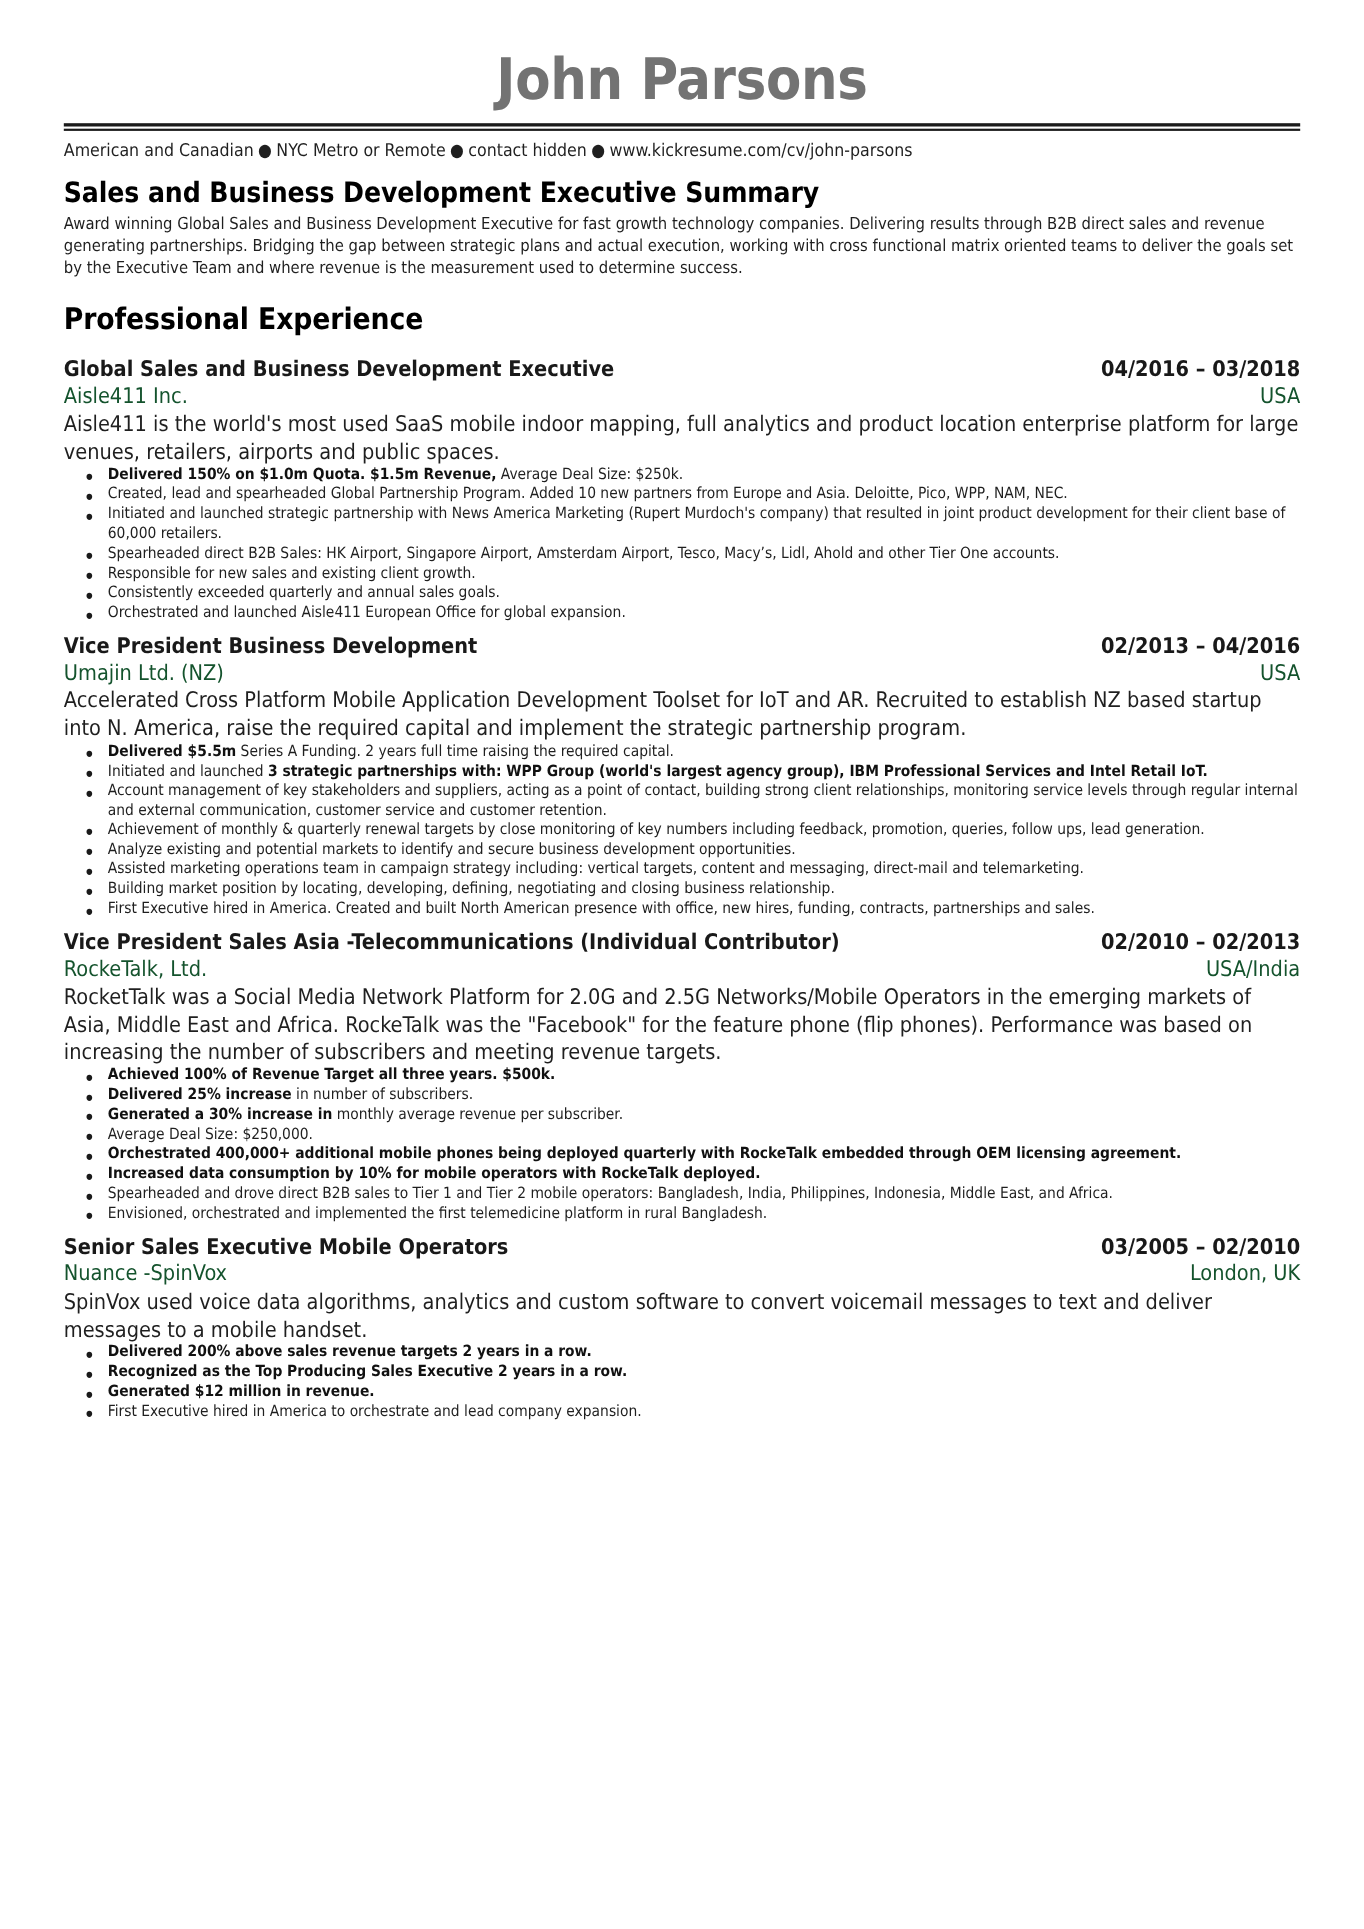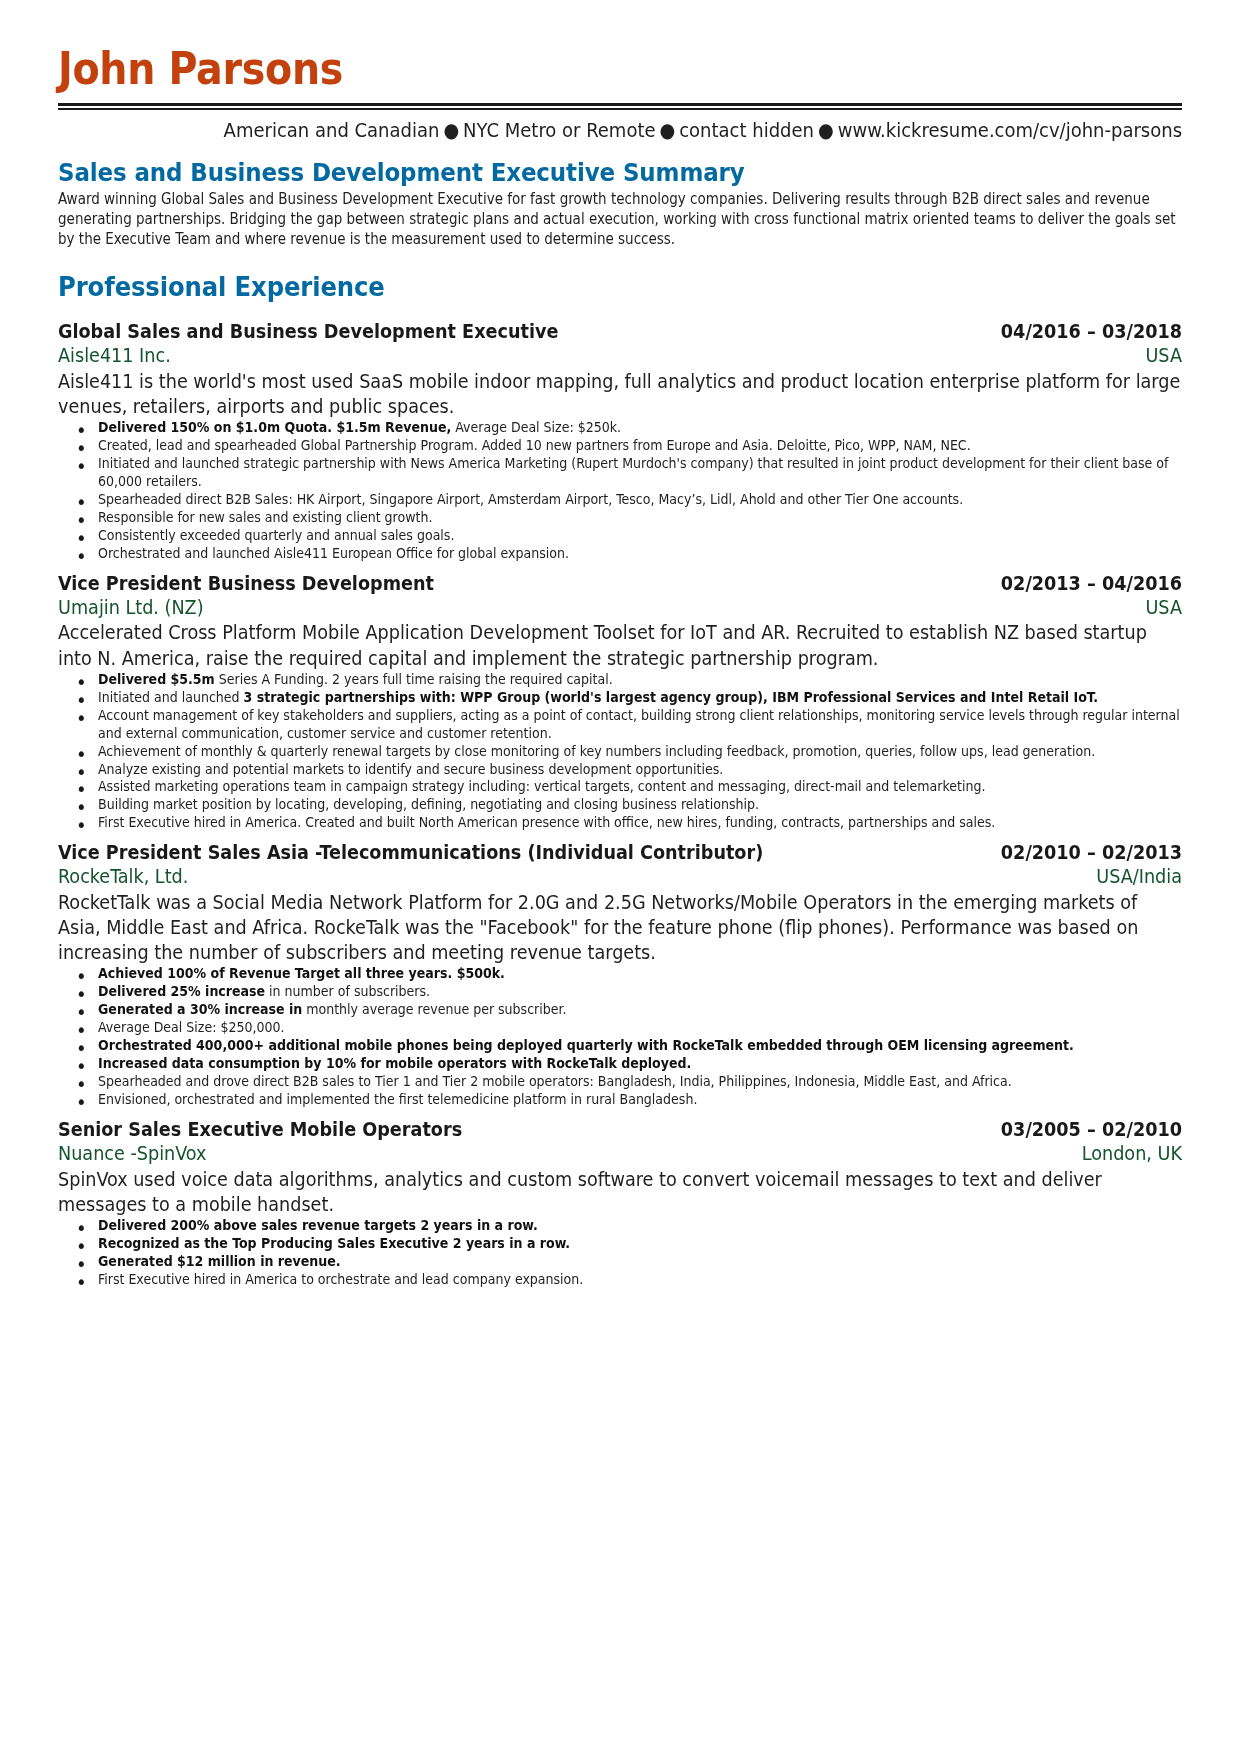--- a/index.html
+++ b/index.html
@@ -18,50 +18,51 @@
     width: 1240px;
     height: 1754px;
     box-sizing: border-box;
     padding: 36px 58px 0 58px;
     position: relative;
     overflow: hidden;
   }
 
   
   .name {
-    font-size: 44px;
+    text-align: center;
+    font-size: 52px;
     font-weight: bold;
     letter-spacing: -0.3px;
     line-height: 1.12;
     margin: 8px 0 10px 0;
-    color: #c2410c;
+    color: #737373;
   }
   .rule-double {
     border-top: 3px solid #1a1a1a;
     border-bottom: 2px solid #1a1a1a;
     height: 2px;
     margin: 0 0 8px 0;
   }
   .contact-line {
-    text-align: right;
-    font-size: 20px;
+    text-align: left;
+    font-size: 16px;
     line-height: 1.25;
     color: #1f1f1f;
     margin-bottom: 14px;
     white-space: nowrap;
   }
   .sep { padding: 0 4px; }
 
   
   h2.section-title {
     font-size: 25.5px;
     font-weight: bold;
     margin: 0 0 2px 0;
     line-height: 1.22;
-    color: #0369a1;
+    color: #000000;
     letter-spacing: -0.1px;
   }
   h2.section-title.experience {
     font-size: 27px;
     margin-top: 22px;
     margin-bottom: 16px;
   }
 
   p.summary {
     font-size: 15px;

